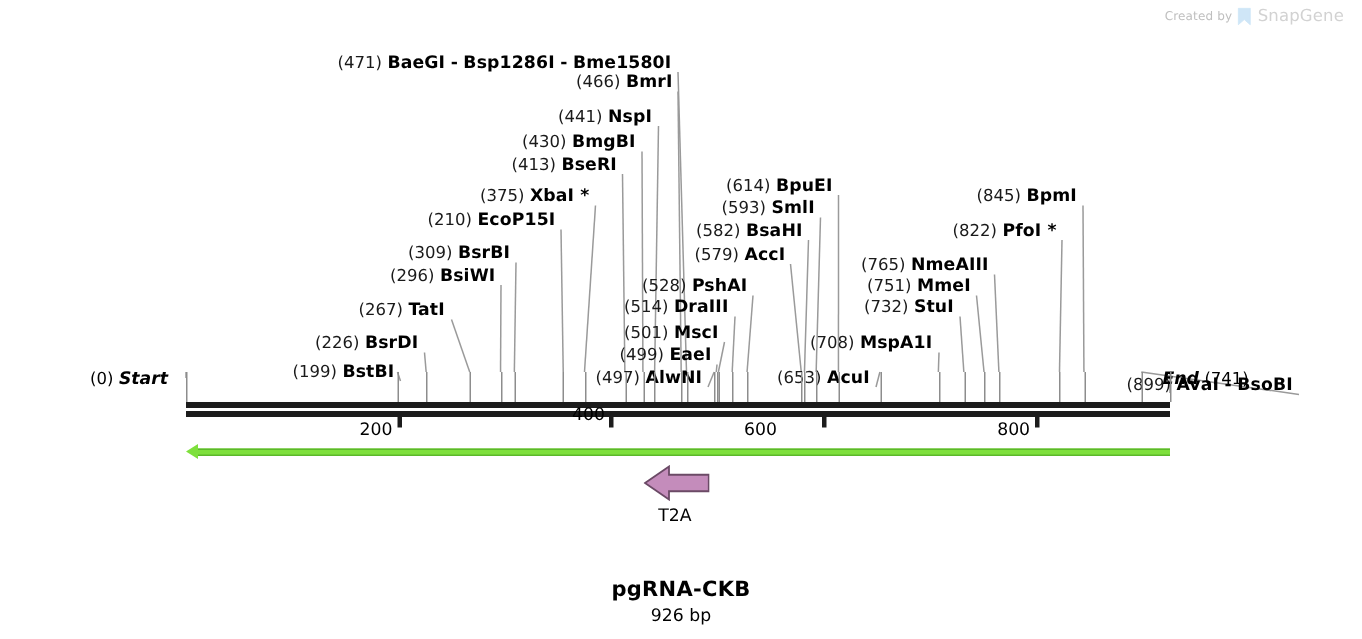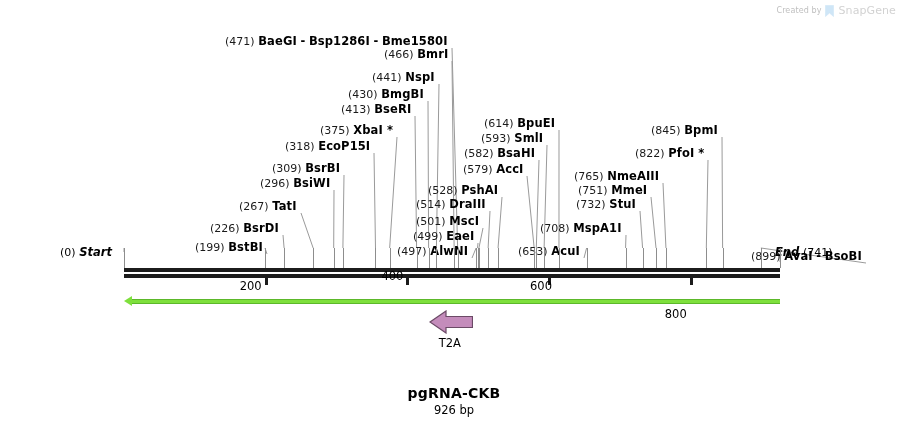--- a/index.html
+++ b/index.html
@@ -207,21 +207,21 @@
         <line x1="780" y1="262" x2="780" y2="248"></line>
       </g>
   </svg>
 
   <div id="enzyme-layer">
       <div class="enz" id="enz-bstbi" style="left: 195px; top: 241px; visibility: visible;"><span class="pos">(199)</span>&nbsp;<span class="name">BstBI</span></div>
       <div class="enz" id="enz-bsrdi" style="left: 210px; top: 222px; visibility: visible;"><span class="pos">(226)</span>&nbsp;<span class="name">BsrDI</span></div>
       <div class="enz" id="enz-tati" style="left: 239px; top: 200px; visibility: visible;"><span class="pos">(267)</span>&nbsp;<span class="name">TatI</span></div>
       <div class="enz" id="enz-bsiwi" style="left: 260px; top: 177px; visibility: visible; text-align: right;"><span class="pos">(296)</span>&nbsp;<span class="name">BsiWI</span></div>
       <div class="enz" id="enz-bsrbi" style="left: 272px; top: 162px; visibility: visible;"><span class="pos">(309)</span>&nbsp;<span class="name">BsrBI</span></div>
-      <div class="enz" id="enz-ecop15i" style="left: 285px; top: 140px; visibility: visible;"><span class="pos">(318)</span>&nbsp;<span class="name">EcoP15I</span></div>
+      <div class="enz" id="enz-ecop15i" style="left: 285px; top: 140px; visibility: visible;"><span class="pos">(210)</span>&nbsp;<span class="name">EcoP15I</span></div>
       <div class="enz" id="enz-xbai" style="left: 320px; top: 124px; visibility: visible;"><span class="pos">(375)</span>&nbsp;<span class="name">XbaI *</span></div>
       <div class="enz" id="enz-bseri" style="left: 341px; top: 103px; visibility: visible;"><span class="pos">(413)</span>&nbsp;<span class="name">BseRI</span></div>
       <div class="enz" id="enz-bmgbi" style="left: 348px; top: 88px; visibility: visible; text-align: right;"><span class="pos">(430)</span>&nbsp;<span class="name">BmgBI</span></div>
       <div class="enz" id="enz-nspi" style="left: 372px; top: 71px; visibility: visible;"><span class="pos">(441)</span>&nbsp;<span class="name">NspI</span></div>
       <div class="enz" id="enz-bmri" style="left: 384px; top: 48px; visibility: visible;"><span class="pos">(466)</span>&nbsp;<span class="name">BmrI</span></div>
       <div class="enz" id="enz-baegi" style="left: 225px; top: 35px; visibility: visible;"><span class="pos">(471)</span>&nbsp;<span class="name">BaeGI</span>&nbsp;<span class="sep">-</span>&nbsp;<span class="name">Bsp1286I</span>&nbsp;<span class="sep">-</span>&nbsp;<span class="name">Bme1580I</span></div>
       <div class="enz" id="enz-alwni" style="left: 397px; top: 245px; visibility: visible;"><span class="pos">(497)</span>&nbsp;<span class="name">AlwNI</span></div>
       <div class="enz" id="enz-eaei" style="left: 413px; top: 230px; visibility: visible;"><span class="pos">(499)</span>&nbsp;<span class="name">EaeI</span></div>
       <div class="enz" id="enz-msci" style="left: 416px; top: 215px; visibility: visible;"><span class="pos">(501)</span>&nbsp;<span class="name">MscI</span></div>
       <div class="enz" id="enz-draiii" style="left: 416px; top: 198px; visibility: visible;"><span class="pos">(514)</span>&nbsp;<span class="name">DraIII</span></div>
@@ -283,23 +283,23 @@
       <div class="bb-tick" style="left:760.8725701943845px;top:248px;width:1px;height:20px;background:#8d8d8d;"></div>
       <div class="bb-tick" style="left:124px;top:248px;width:1px;height:20px;background:#8d8d8d;"></div>
       <div class="bb-tick" style="left:780px;top:248px;width:1px;height:20px;background:#8d8d8d;"></div>
     </div>
   <div id="ruler-layer">
       <div class="bb-tick" style="left:264.6846652267818px;top:278px;width:3px;height:7px;"></div>
       <div class="ruler-label" style="left:219.68466522678182px;top:279px;width:42px;">200</div>
       <div class="bb-tick" style="left:406.3693304535637px;top:278px;width:3px;height:7px;"></div>
       <div class="ruler-label" style="left:361.3693304535637px;top:269px;width:42px;text-align:right;">400</div>
       <div class="bb-tick" style="left:548.0539956803457px;top:278px;width:3px;height:7px;"></div>
-      <div class="ruler-label" style="left:510px;top:279px;width:42px;">600</div>
+      <div class="ruler-label" style="left:476px;top:279px;width:42px;">600</div>
       <div class="bb-tick" style="left:689.7386609071274px;top:278px;width:3px;height:7px;"></div>
-      <div class="ruler-label" style="left:644.7386609071274px;top:279px;width:42px;margin-top:28px;">800</div>
+      <div class="ruler-label" style="left:644.7386609071274px;top:279px;width:42px;">800</div>
     </div>
 
   <div id="green-layer">
       <div class="greenhead" style="left:124px;top:296px;"></div>
       <div class="greenbar" style="left:132px;top:299px;width:648px;"></div>
     </div>
 
   <div id="feature-layer">
       <svg class="feature-arrow" style="left:428.622030237581px;top:310px;" width="44.50539956803459" height="24" viewBox="-1 -1 44.50539956803459 24">
         <polygon points="0,11 16,0 16,5.5 42.50539956803459,5.5 42.50539956803459,16.5 16,16.5 16,22" fill="#c48cbb" stroke="#6b4a66" stroke-width="1.2" stroke-linejoin="miter"></polygon>

